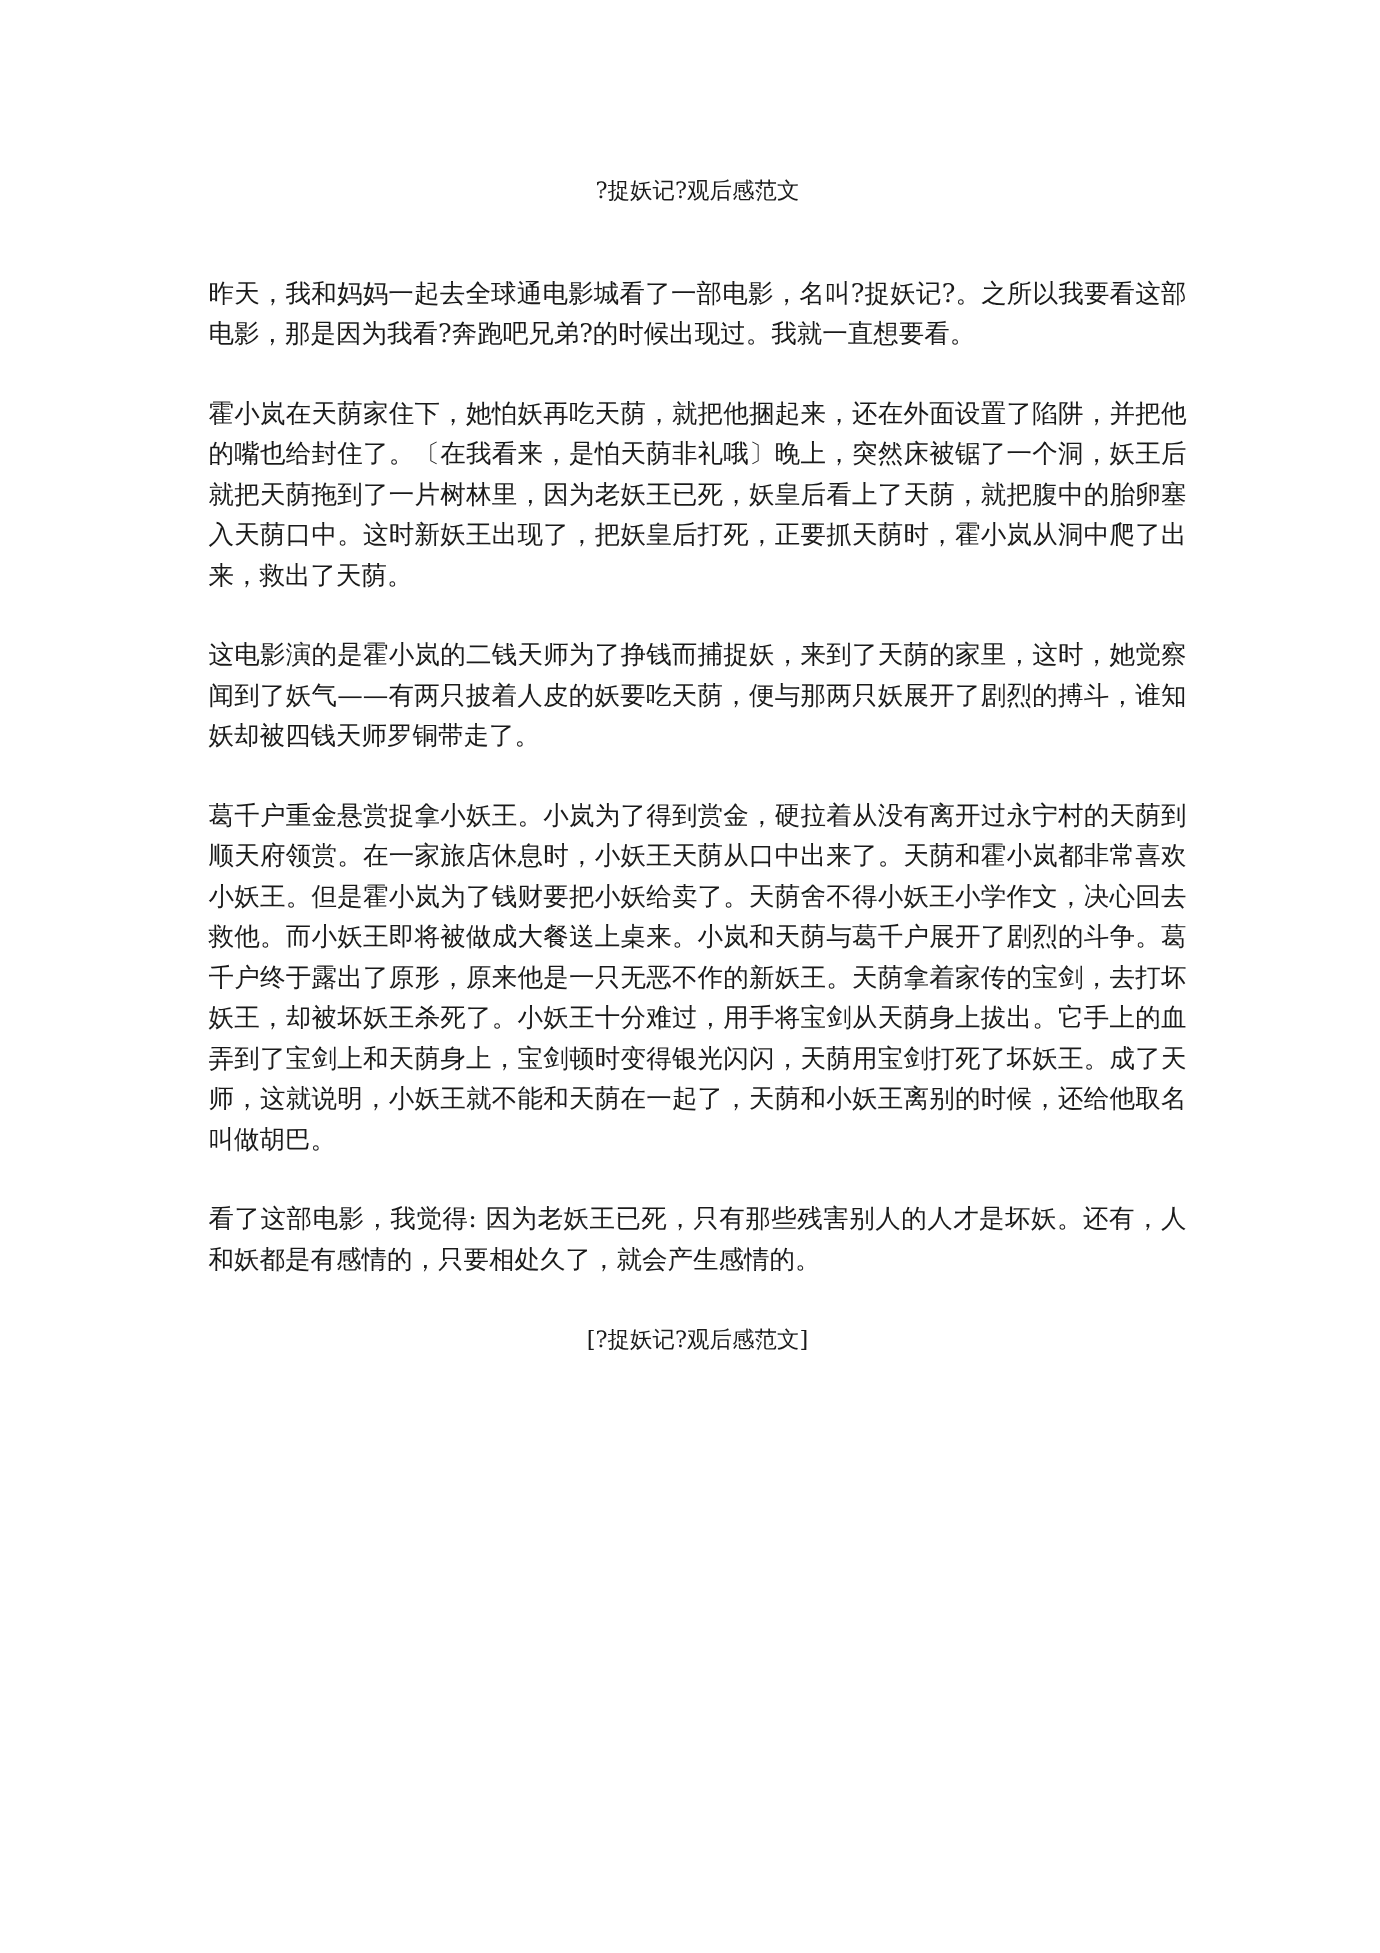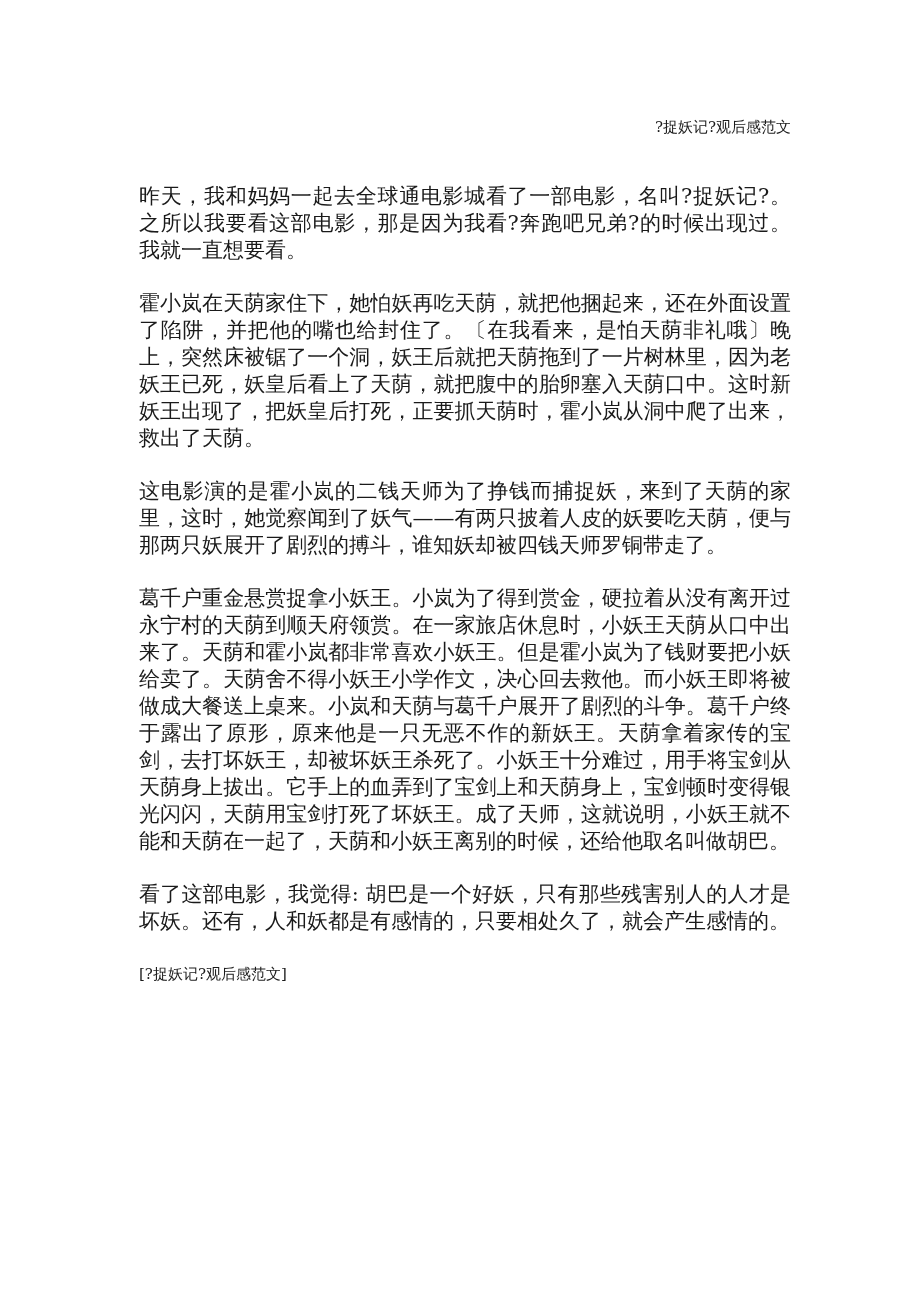--- a/index.html
+++ b/index.html
@@ -19,51 +19,52 @@
       position: absolute;
       left: 139px;
       top: 0;
       width: 652px;
     }
     .title {
       position: absolute;
       top: 116px;
       left: 0;
       width: 652px;
-      text-align: right;
+      text-align: center;
       font-size: 15px;
       line-height: 22px;
       margin: 0;
       font-weight: normal;
     }
     .body {
       position: absolute;
       top: 183px;
       left: 0;
       width: 652px;
     }
     .para {
       margin: 0 0 26px 0;
-      font-size: 21px;
+      font-size: 17px;
       line-height: 27px;
       text-align: justify;
       word-break: break-all;
     }
     .footer-link {
       font-size: 15px;
       line-height: 27px;
-      margin: 0;
+      margin: 16px;
+      text-align: center;
     }
   </style>
 </head>
 <body>
 
 <div class="page">
   <h1 class="title">?捉妖记?观后感范文</h1>
   <div class="body">
     <p class="para">昨天，我和妈妈一起去全球通电影城看了一部电影，名叫?捉妖记?。之所以我要看这部电影，那是因为我看?奔跑吧兄弟?的时候出现过。我就一直想要看。</p>
     <p class="para">霍小岚在天荫家住下，她怕妖再吃天荫，就把他捆起来，还在外面设置了陷阱，并把他的嘴也给封住了。〔在我看来，是怕天荫非礼哦〕晚上，突然床被锯了一个洞，妖王后就把天荫拖到了一片树林里，因为老妖王已死，妖皇后看上了天荫，就把腹中的胎卵塞入天荫口中。这时新妖王出现了，把妖皇后打死，正要抓天荫时，霍小岚从洞中爬了出来，救出了天荫。</p>
     <p class="para">这电影演的是霍小岚的二钱天师为了挣钱而捕捉妖，来到了天荫的家里，这时，她觉察闻到了妖气——有两只披着人皮的妖要吃天荫，便与那两只妖展开了剧烈的搏斗，谁知妖却被四钱天师罗铜带走了。</p>
     <p class="para">葛千户重金悬赏捉拿小妖王。小岚为了得到赏金，硬拉着从没有离开过永宁村的天荫到顺天府领赏。在一家旅店休息时，小妖王天荫从口中出来了。天荫和霍小岚都非常喜欢小妖王。但是霍小岚为了钱财要把小妖给卖了。天荫舍不得小妖王小学作文，决心回去救他。而小妖王即将被做成大餐送上桌来。小岚和天荫与葛千户展开了剧烈的斗争。葛千户终于露出了原形，原来他是一只无恶不作的新妖王。天荫拿着家传的宝剑，去打坏妖王，却被坏妖王杀死了。小妖王十分难过，用手将宝剑从天荫身上拔出。它手上的血弄到了宝剑上和天荫身上，宝剑顿时变得银光闪闪，天荫用宝剑打死了坏妖王。成了天师，这就说明，小妖王就不能和天荫在一起了，天荫和小妖王离别的时候，还给他取名叫做胡巴。</p>
-    <p class="para">看了这部电影，我觉得: 胡巴是一个好妖，只有那些残害别人的人才是坏妖。还有，人和妖都是有感情的，只要相处久了，就会产生感情的。</p>
+    <p class="para">看了这部电影，我觉得: 因为老妖王已死，只有那些残害别人的人才是坏妖。还有，人和妖都是有感情的，只要相处久了，就会产生感情的。</p>
     <p class="footer-link">[?捉妖记?观后感范文]</p>
   </div>
 </div>
 
 </body></html>

